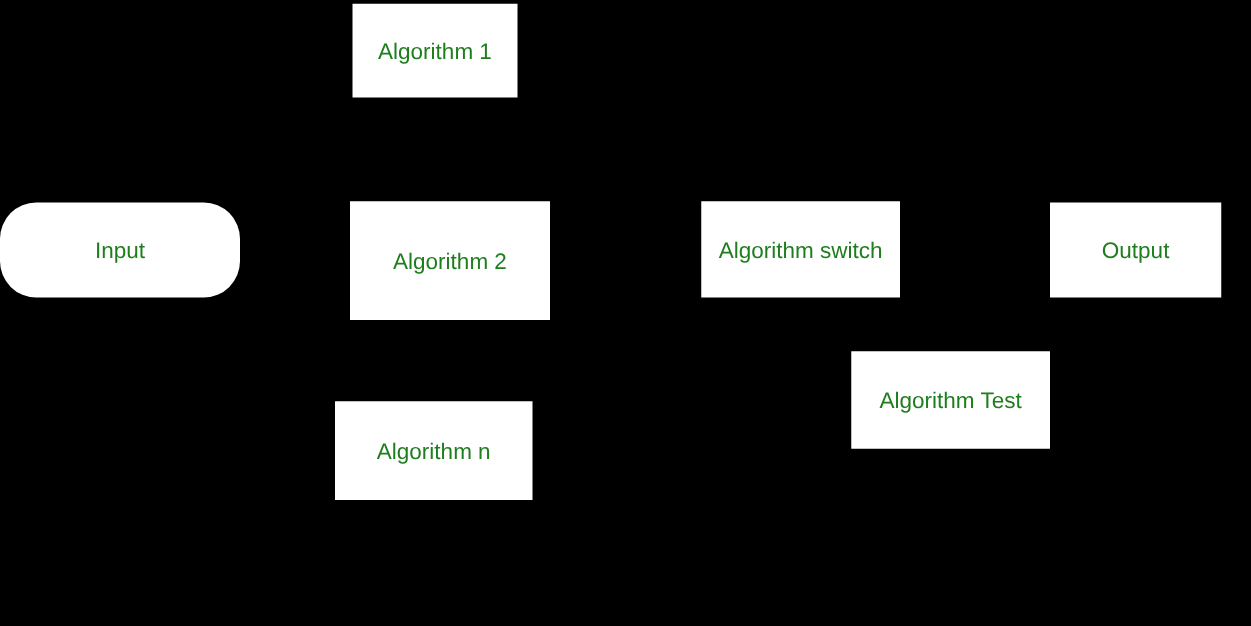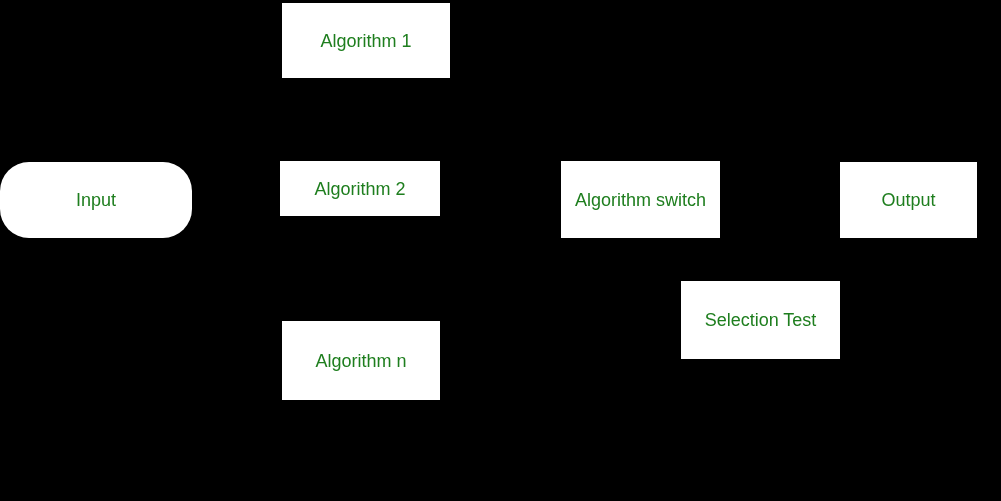--- a/index.html
+++ b/index.html
@@ -19,26 +19,26 @@
     background: var(--box-fill, #ffffff);
     color: var(--label-color, #1e7e1e);
     display: flex;
     align-items: center;
     justify-content: center;
     font-size: 18px;
     line-height: 1;
     white-space: nowrap;
     user-select: none;
   }
-  #node-algorithm-1 { left: 282px; top: 3px;   width: 168px; height: 75px; }
+  #node-algorithm-1 { left: 282px; top: 3px;   width: 132px; height: 75px; }
   #node-input       { left: 0px;   top: 162px; width: 192px; height: 76px; border-radius: 29px; }
-  #node-algorithm-2 { left: 280px; top: 161px; width: 160px; height: 55px; }
+  #node-algorithm-2 { left: 280px; top: 161px; width: 160px; height: 95px; }
   #node-selection-switch { left: 561px; top: 161px; width: 159px; height: 77px; }
   #node-output      { left: 840px; top: 162px; width: 137px; height: 76px; }
-  #node-algorithm-n { left: 282px; top: 321px; width: 158px; height: 79px; }
+  #node-algorithm-n { left: 268px; top: 321px; width: 158px; height: 79px; }
   #node-acceptance-test { left: 681px; top: 281px; width: 159px; height: 78px; }
   .caption {
     position: absolute;
     left: 503px;
     top: 445px;
     width: 140px;
     text-align: center;
     color: var(--title-color, #156515);
     font-size: 17px;
     font-weight: bold;
@@ -69,17 +69,17 @@
 
   <div class="node" id="node-output">
     <span>Output</span>
   </div>
 
   <div class="node" id="node-algorithm-n">
     <span>Algorithm n</span>
   </div>
 
   <div class="node" id="node-acceptance-test">
-    <span>Selection Test</span>
+    <span>Algorithm Test</span>
   </div>
 
 
 </div>
 
 </body></html>

